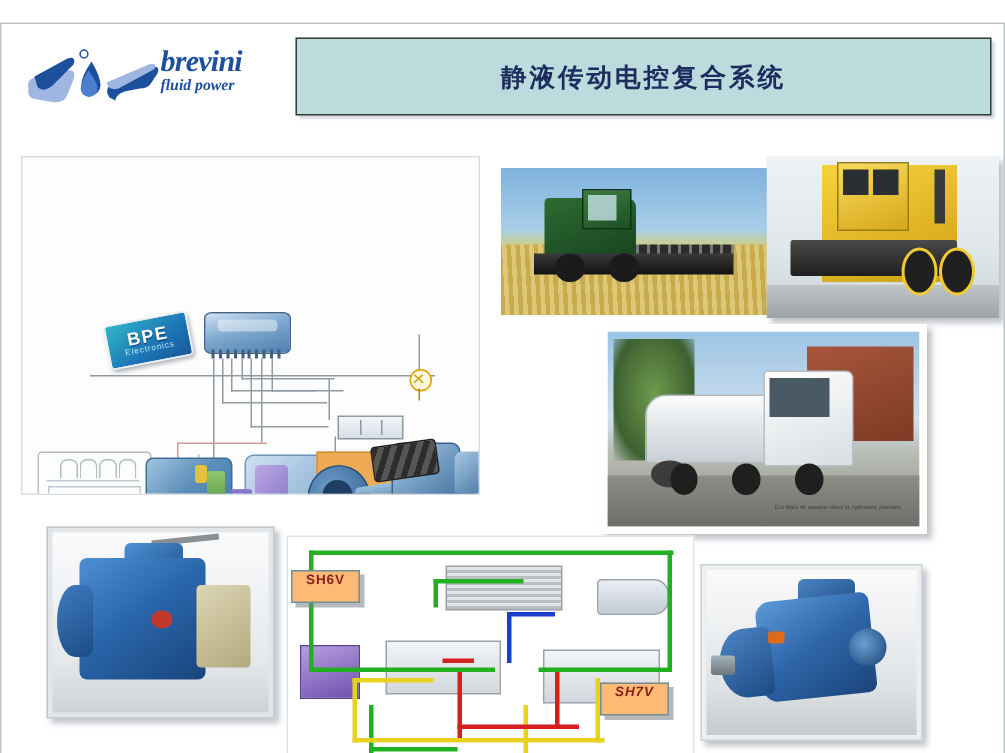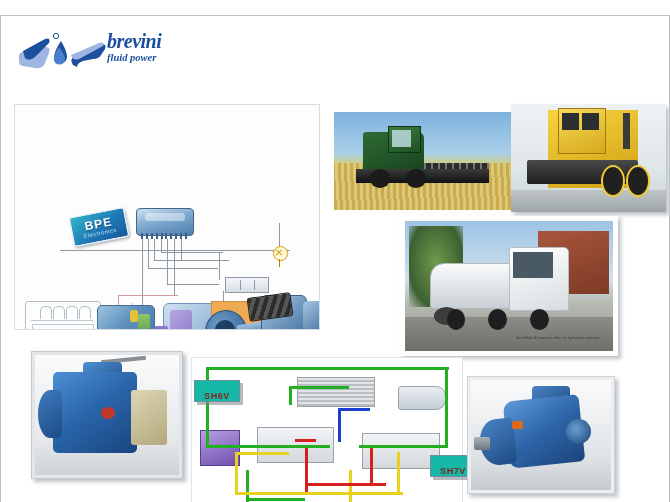--- a/index.html
+++ b/index.html
@@ -209,26 +209,26 @@
   #circuit .unit-l{position:absolute;left:24%;top:44%;width:28%;height:22%;
       background:linear-gradient(180deg,#f2f4f6,#d3d8dd);border:1px solid #9aa1a8;}
   #circuit .unit-r{position:absolute;left:63%;top:48%;width:28%;height:22%;
       background:linear-gradient(180deg,#f2f4f6,#d3d8dd);border:1px solid #9aa1a8;}
   #circuit .purple{position:absolute;left:3%;top:46%;width:14%;height:22%;
       background:linear-gradient(160deg,#b79ee0,#6f4fae);border:1px solid #5a3f93;}
   .pipe{position:absolute;}
   .pipe.g{background:#22b022;} .pipe.y{background:#e8d21e;}
   .pipe.r{background:#d62020;} .pipe.b{background:#1a3fd0;}
 
-  .chip{position:absolute;background:#14b8a6;border:1px solid #6f8f9a;
+  .chip{position:absolute;background:#fdba74;border:1px solid #6f8f9a;
       box-shadow:3px 3px 0 rgba(120,128,134,.55);
-      display:flex;align-items:flex-end;justify-content:center;}
+      display:flex;align-items:flex-start;justify-content:center;}
   .chip span{color:#8a1f1f;font-size:9px;font-weight:bold;letter-spacing:.6px;}
   #chip-sh6v{left:193px;top:364px;width:44px;height:20px;}
-  #chip-sh7v{left:429px;top:439px;width:44px;height:20px;}
+  #chip-sh7v{left:399px;top:439px;width:44px;height:20px;font-style:italic;}
 
   
   #motorphoto{left:466px;top:360px;width:148px;height:118px;
       background:#eceff1;border:1px solid #cdd2d5;box-sizing:border-box;}
   #motorphoto .bg{position:absolute;inset:3px;
       background:linear-gradient(180deg,#fbfbfc 0%,#dfe3e6 70%,#c5cace 100%);}
   #motorphoto .barrel{position:absolute;left:26%;top:18%;width:52%;height:58%;
       background:linear-gradient(150deg,#5d9ad8 0%,#2e66aa 48%,#1b4479 100%);
       border-radius:10px 6px 6px 10px;transform:rotate(-6deg);}
   #motorphoto .flange{position:absolute;left:8%;top:36%;width:24%;height:40%;
@@ -265,20 +265,23 @@
       <path d="M58 34 Q54 28 60 25 L86 14 Q92 12 90 18 L86 24 Q84 28 78 28 L68 30 Q62 32 62 36 Z" fill="#1c4f9c"></path>
       <path d="M56 24 L84 12 Q90 10 88 15 L64 28 Q58 30 56 24 Z" fill="#9fb6e2"></path>
       <circle cx="41" cy="5" r="2.6" fill="none" stroke="#1c4f9c" stroke-width="1"></circle>
     </svg>
     <div class="logo-word">
       <div class="logo-brevini">brevini</div>
       <div class="logo-fluid">fluid power</div>
     </div>
   </div>
 
+  <div id="title-box">
+    <div id="title-text">静液传动电控复合系统</div>
+  </div>
 
   <div class="panel" id="schematic">
     <div class="inner">
 
       <div class="bpe">
         <div class="bpe-b">BPE</div>
         <div class="bpe-e">Electronics</div>
       </div>
 
       <div class="ecu"></div>

